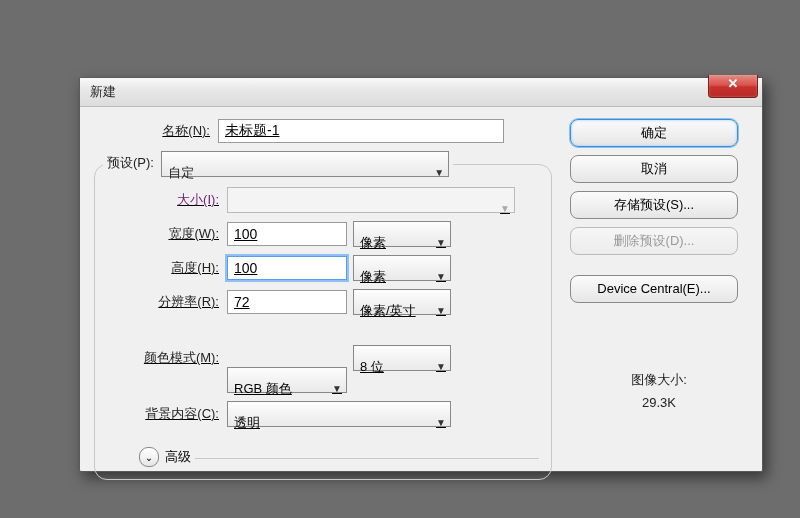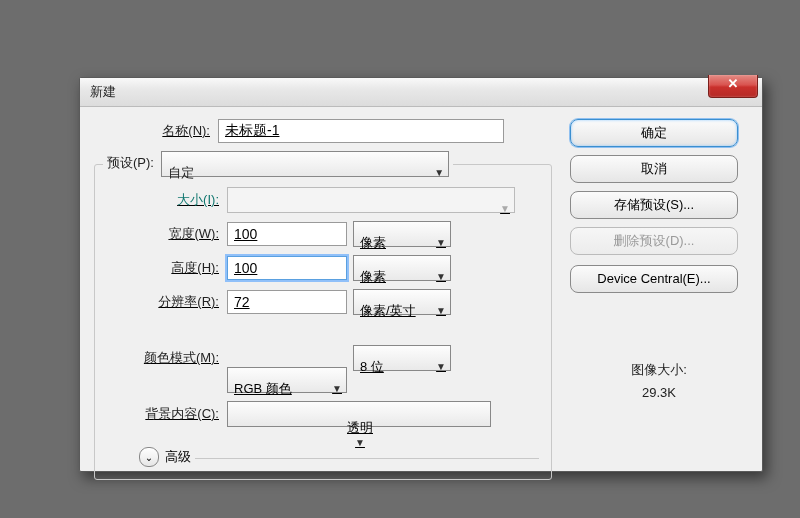--- a/index.html
+++ b/index.html
@@ -71,21 +71,21 @@
     gap: 6px;
     text-decoration: underline;
   }
 
   .lbl {
     width: 116px;
     text-align: right;
     color: #222;
     padding-right: 2px;
   }
-  .lbl.disabled { color: #0f766e; }
+  .lbl.disabled { color: #701a75; }
 
   input.text {
     height: 24px;
     border: 1px solid #9a9a9a;
     background: #fff;
     padding: 0 6px;
     font-size: 14px;
     font-family: inherit;
     box-sizing: border-box;
   }
@@ -115,25 +115,25 @@
 
   .preset-combo { width: 288px; }
   .size-combo   { width: 288px; }
 
   .num-input { width: 120px; }
   .unit-combo { width: 98px; }
   .num-input.hl { box-shadow: 0 0 0 2px rgba(80,160,255,.6); border-color:#5aa0e0;}
 
   .mode-combo { width: 120px; margin-top: 44px; }
   .depth-combo{ width: 98px; }
-  .bg-combo   { width: 264px; flex-direction: column; }
+  .bg-combo   { width: 224px; }
 
   fieldset.preset-box {
     border: 1px solid #c8c8c8;
-    border-radius: 3px;
+    border-radius: 13px;
     padding: 10px 8px 44px 8px;
     margin: 0;
     position: relative;
   }
   fieldset.preset-box legend {
     padding: 0 4px;
     color: #222;
   }
 
   .adv-row {
@@ -179,21 +179,21 @@
   }
   .btn.primary {
     border-color: #3b8fd0;
     box-shadow: 0 0 0 1px rgba(80,160,240,.6), inset 0 0 3px rgba(120,190,255,.8);
   }
   .btn.disabled {
     color: #9a9a9a;
     border-color: #bbb;
     background: linear-gradient(to bottom,#f6f6f6,#ececec);
   }
-  .btn.device { margin-top: 10px; }
+  .btn.device { margin-top: 20px; }
 
   .imgsize {
     margin-top: 65px;
     text-align: center;
     color: #222;
     line-height: 1.8;
   }
 </style>
 </head>
 <body>

